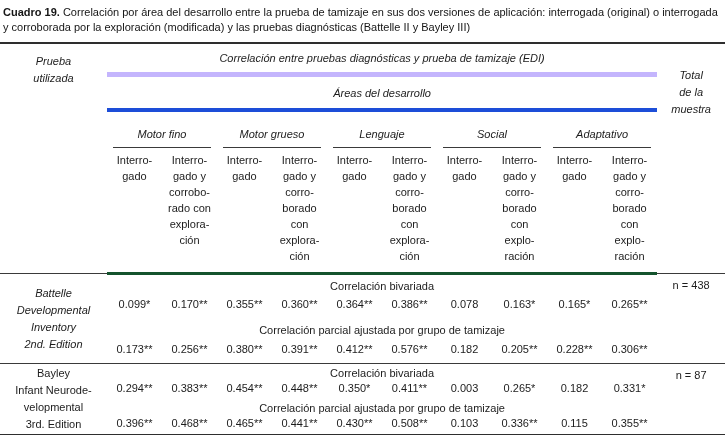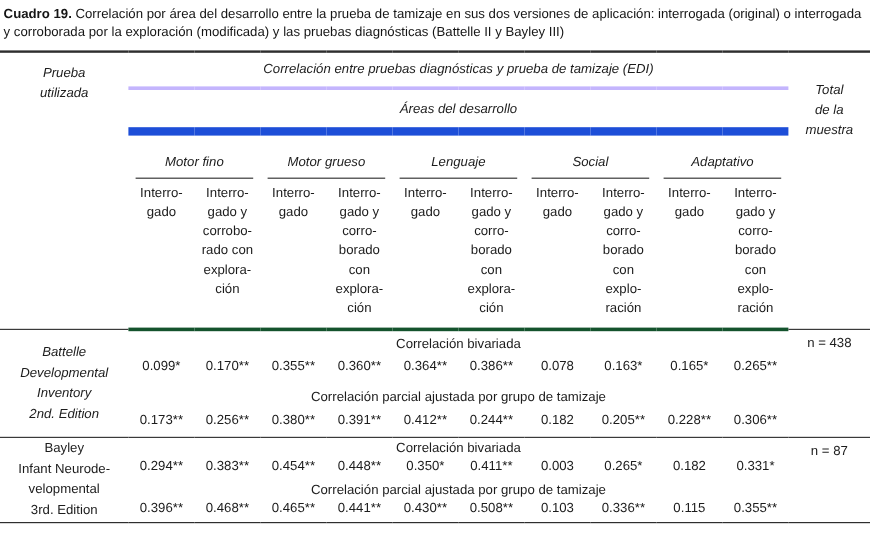--- a/index.html
+++ b/index.html
@@ -43,26 +43,26 @@
     border-bottom: 1px solid #3a3a3a;
   }
   .total-col {
     vertical-align: top;
     padding-top: 23px;
     line-height: 17px;
     border-bottom: 1px solid #3a3a3a;
   }
   .group-title {
     height: 28px;
-    border-bottom: 3px solid #c4b5fd;
+    border-bottom: 5px solid #c4b5fd;
     margin-top: 16px;
   }
   .areas-title {
     height: 31px;
-    border-bottom: 7px solid #1d4ed8;
+    border-bottom: 4px solid #1d4ed8;
   }
   .area {
     vertical-align: bottom;
     padding: 8px 6px 0 6px;
     height: 28px;
   }
   .area .area-label {
     padding-bottom: 7px;
     border-bottom: 1px solid #3a3a3a;
   }
@@ -219,21 +219,21 @@
       </tr>
       <tr>
         <td class="span-label second" colspan="10">Correlación parcial ajustada por grupo de tamizaje</td>
       </tr>
       <tr>
         <td class="val">0.173**</td>
         <td class="val">0.256**</td>
         <td class="val">0.380**</td>
         <td class="val">0.391**</td>
         <td class="val">0.412**</td>
-        <td class="val">0.244**</td>
+        <td class="val">0.576**</td>
         <td class="val">0.182</td>
         <td class="val">0.205**</td>
         <td class="val">0.228**</td>
         <td class="val">0.306**</td>
       </tr>
     </tbody>
 
     <tbody class="sec-b">
       <tr class="sec-start">
         <td class="row-label pre" rowspan="4">Bayley

